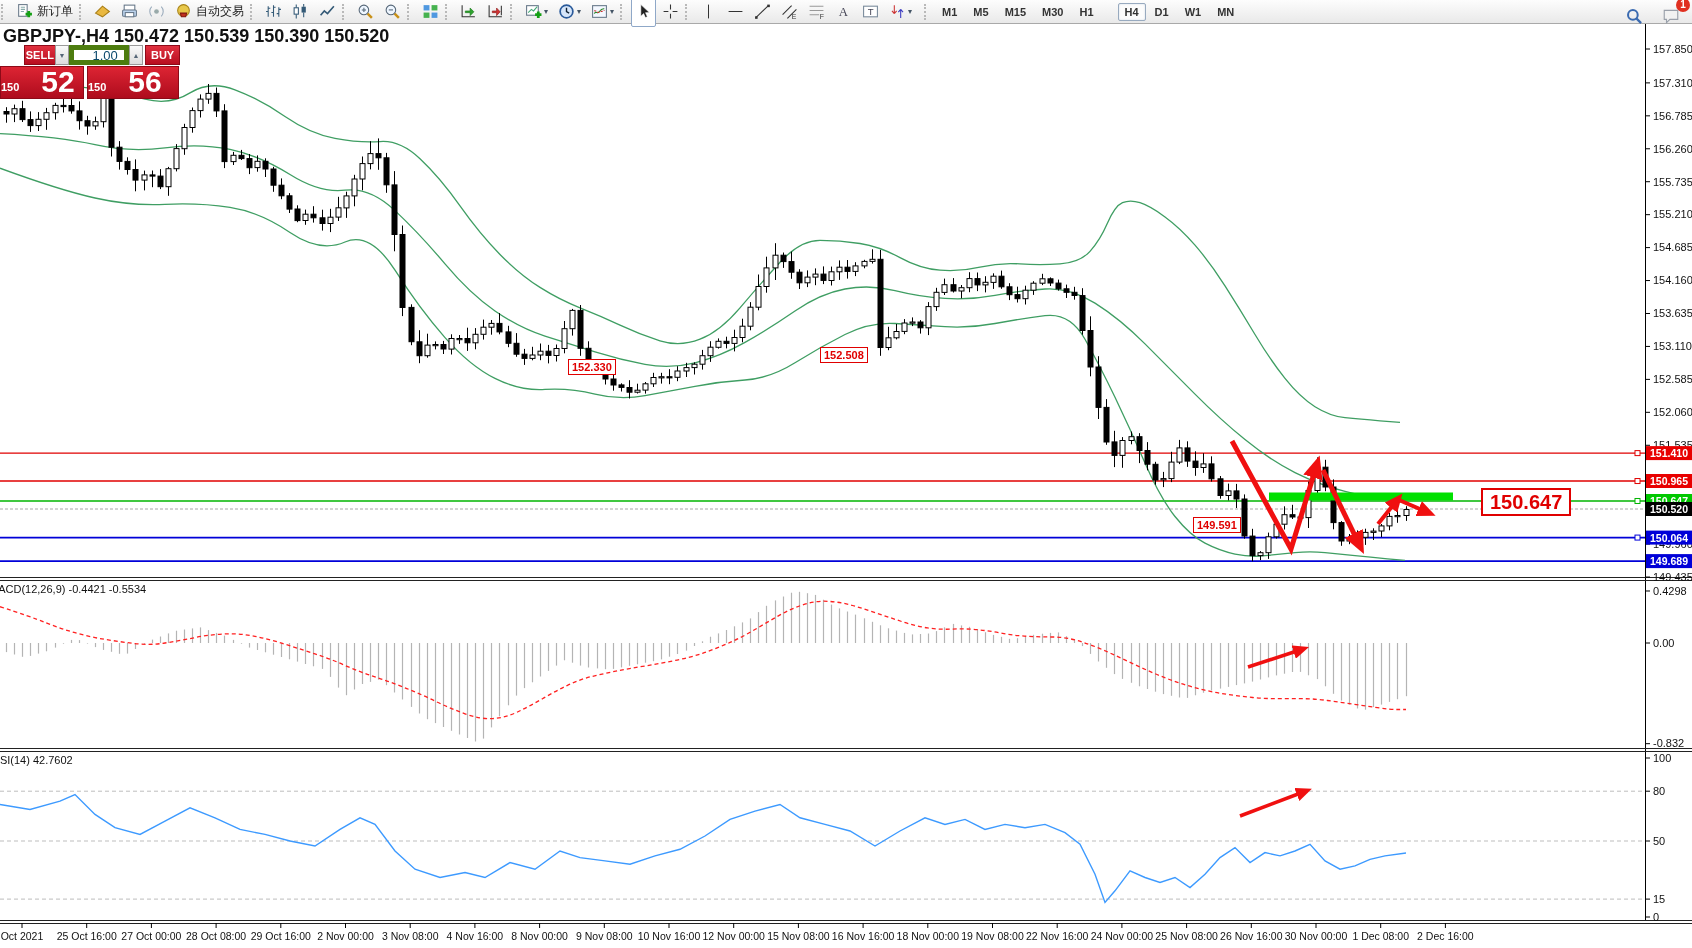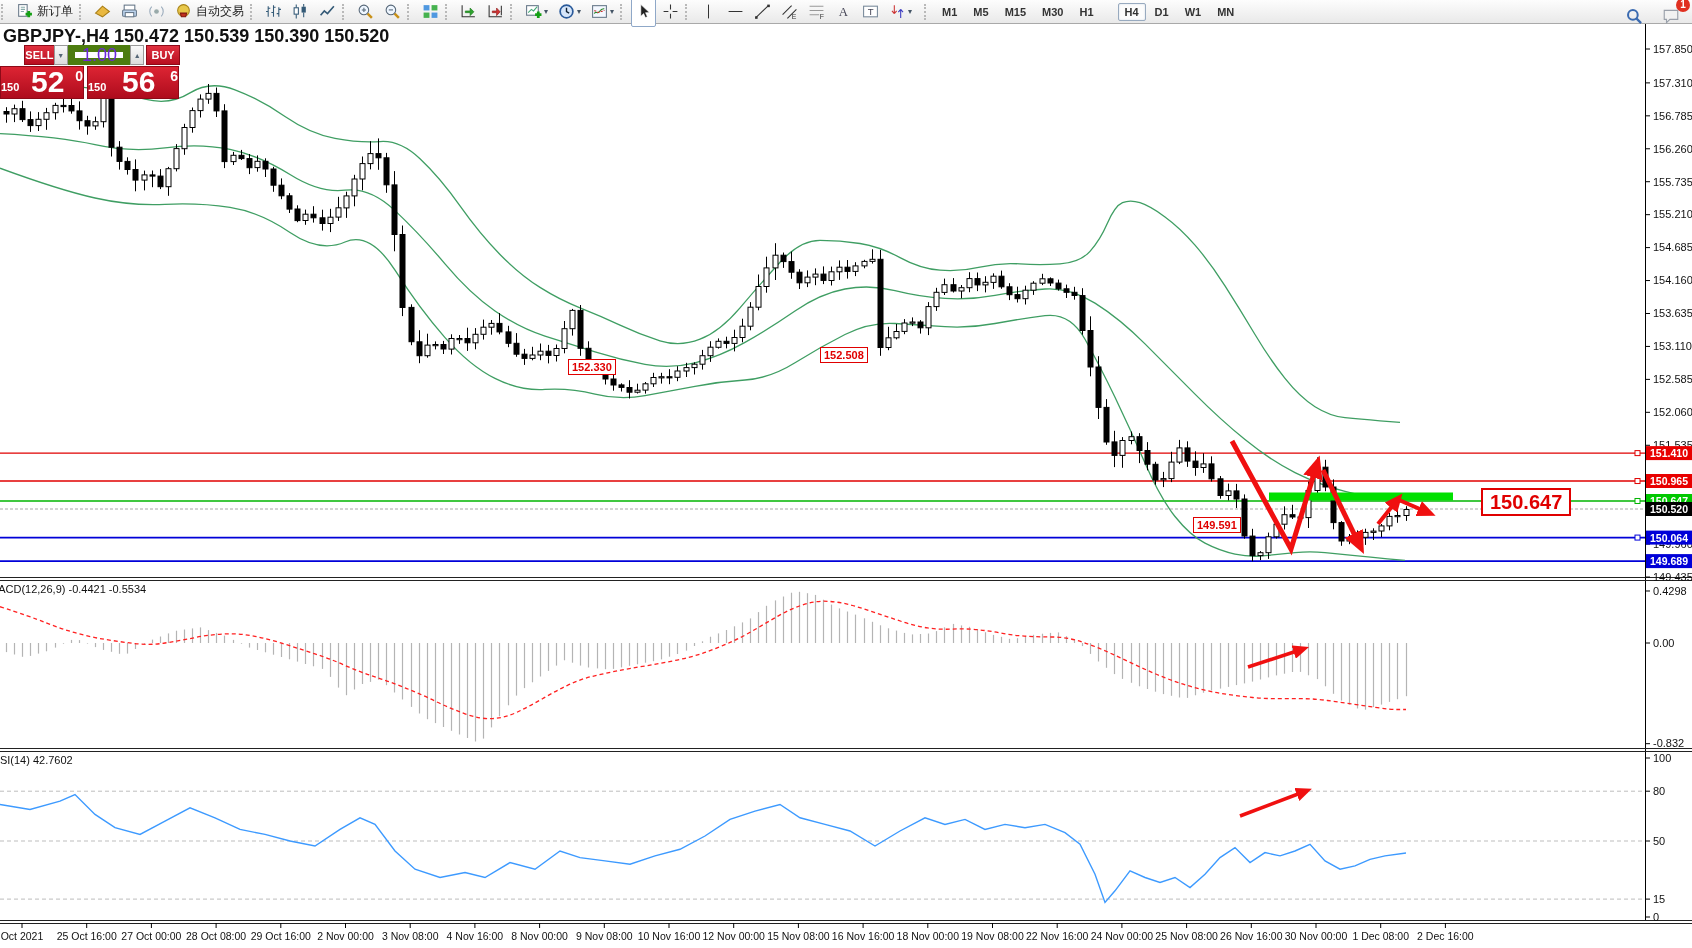--- a/index.html
+++ b/index.html
@@ -26,25 +26,25 @@
   #quote-line{position:absolute;left:3px;top:26px;z-index:4;font-size:18px;font-weight:600;color:#111;white-space:nowrap;}
   
   #oct{position:absolute;left:0;top:45px;z-index:5;width:180px;}
   .oct-row1{display:flex;height:20px;padding-left:24px;}
   .oct-btn{background:linear-gradient(#e0313f,#b80e20);color:#fff;font-size:11px;font-weight:bold;
            display:flex;align-items:center;justify-content:center;border:1px solid #8d0a18;}
   #oct-sell{width:38px;border-right:none;}
   #oct-buy{width:42px;margin-left:2px;}
   .oct-spin{width:16px;background:linear-gradient(#fafafa,#dcdcdc);border:1px solid #9a9a9a;color:#567;
             font-size:7px;display:flex;align-items:center;justify-content:center;}
-  #oct-vol{width:56px;background:#fff;border:7px solid #4d7c0f;font-size:18px;color:#6d28d9;
+  #oct-vol{width:56px;background:#fff;border:5px solid #4d7c0f;font-size:13px;color:#0c4a6e;
            display:flex;align-items:center;justify-content:flex-end;padding-right:6px;}
   .oct-row2{display:flex;margin-top:1px;height:33px;}
   .oct-price{background:linear-gradient(#dd2433,#ae0c1d);color:#fff;display:flex;align-items:flex-end;
-             justify-content:space-between;padding-bottom:2px;border:1px solid #8d0a18;}
+             justify-content:flex-start;padding-bottom:2px;border:1px solid #8d0a18;gap:20px;}
   #oct-price-sell{width:82px;}
   #oct-price-buy{width:90px;margin-left:3px;}
   .p-small{font-size:11px;font-weight:bold;margin:0 2px 3px 0;}
   .p-big{font-size:30px;font-weight:bold;line-height:28px;}
   .p-sup{font-size:14px;font-weight:bold;margin:0 0 12px 1px;}
   
   .anno{position:absolute;z-index:4;border:1px solid #e00000;color:#e00000;background:#fff;
         font-size:11px;font-weight:bold;line-height:14px;padding:0 3px;white-space:nowrap;}
   .anno.big{border-width:2px;font-size:20px;line-height:22px;padding:1px 7px;}
   #macd-label,#rsi-label{position:absolute;z-index:4;font-size:11px;color:#111;white-space:nowrap;}

